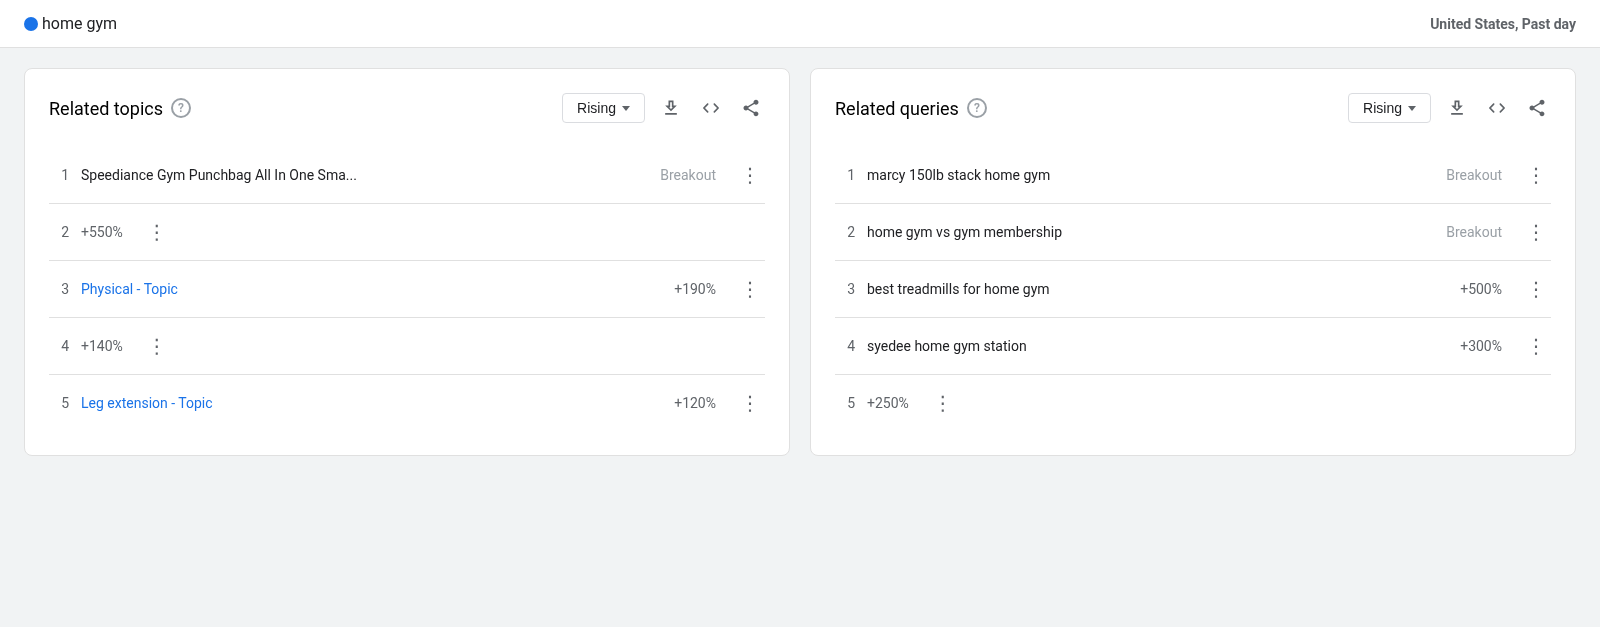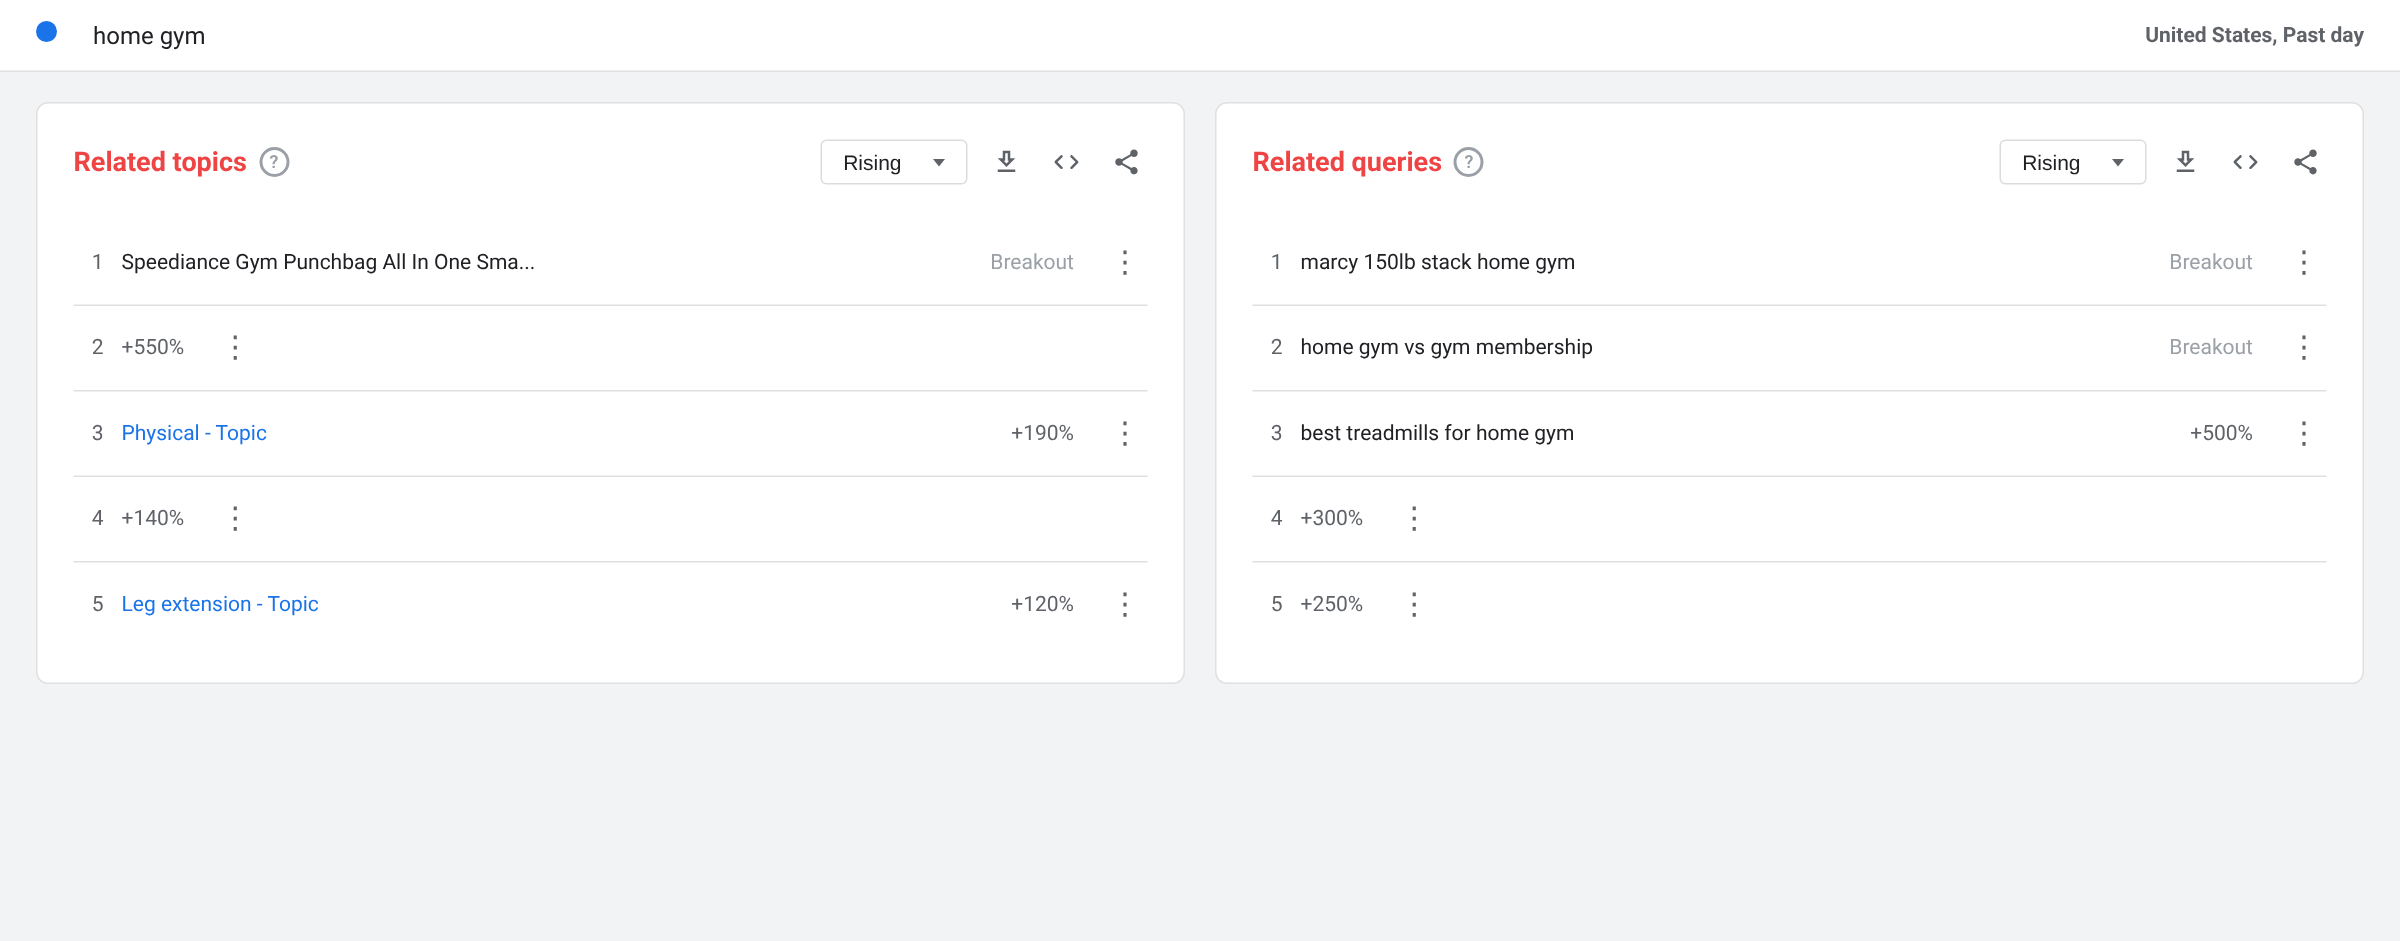--- a/index.html
+++ b/index.html
@@ -12,21 +12,22 @@
     .top-bar {
       display: flex;
       align-items: center;
       justify-content: space-between;
       padding: 14px 24px;
       background: #fff;
       border-bottom: 1px solid #e0e0e0;
     }
     .top-bar-left {
       display: flex;
-      gap: 24px;
+      align-items: center;
+      gap: 4px;
     }
     .blue-dot {
       width: 14px;
       height: 14px;
       border-radius: 50%;
       background: #1a73e8;
       flex-shrink: 0;
     }
     .search-term {
       font-size: 16px;
@@ -56,22 +57,22 @@
       justify-content: space-between;
       margin-bottom: 24px;
     }
     .card-title-group {
       display: flex;
       align-items: center;
       gap: 8px;
     }
     .card-title {
       font-size: 18px;
-      color: #ef4444;
-      font-weight: 700;
+      color: #000000;
+      font-weight: 400;
     }
     .help-icon {
       width: 20px;
       height: 20px;
       border-radius: 50%;
       border: 2px solid #9aa0a6;
       display: flex;
       align-items: center;
       justify-content: center;
       color: #9aa0a6;
@@ -87,21 +88,21 @@
     .rising-btn {
       border: 1px solid #dadce0;
       border-radius: 4px;
       padding: 6px 14px;
       font-size: 14px;
       color: #202124;
       background: #fff;
       cursor: pointer;
       display: flex;
       align-items: center;
-      gap: 21px;
+      gap: 6px;
     }
     .chevron-down {
       display: inline-block;
       width: 0;
       height: 0;
       border-left: 4px solid transparent;
       border-right: 4px solid transparent;
       border-top: 5px solid #5f6368;
     }
     .icon-btn {
@@ -287,20 +288,21 @@
         <button class="more-btn">⋮</button>
       </div>
       <div class="list-item">
         <span class="item-number">3</span>
         <span class="item-label plain">best treadmills for home gym</span>
         <span class="item-value">+500%</span>
         <button class="more-btn">⋮</button>
       </div>
       <div class="list-item">
         <span class="item-number">4</span>
+        <span class="item-label plain">syedee home gym station</span>
         <span class="item-value">+300%</span>
         <button class="more-btn">⋮</button>
       </div>
       <div class="list-item">
         <span class="item-number">5</span>
         <span class="item-value">+250%</span>
         <button class="more-btn">⋮</button>
       </div>
     </div>
   </div>

